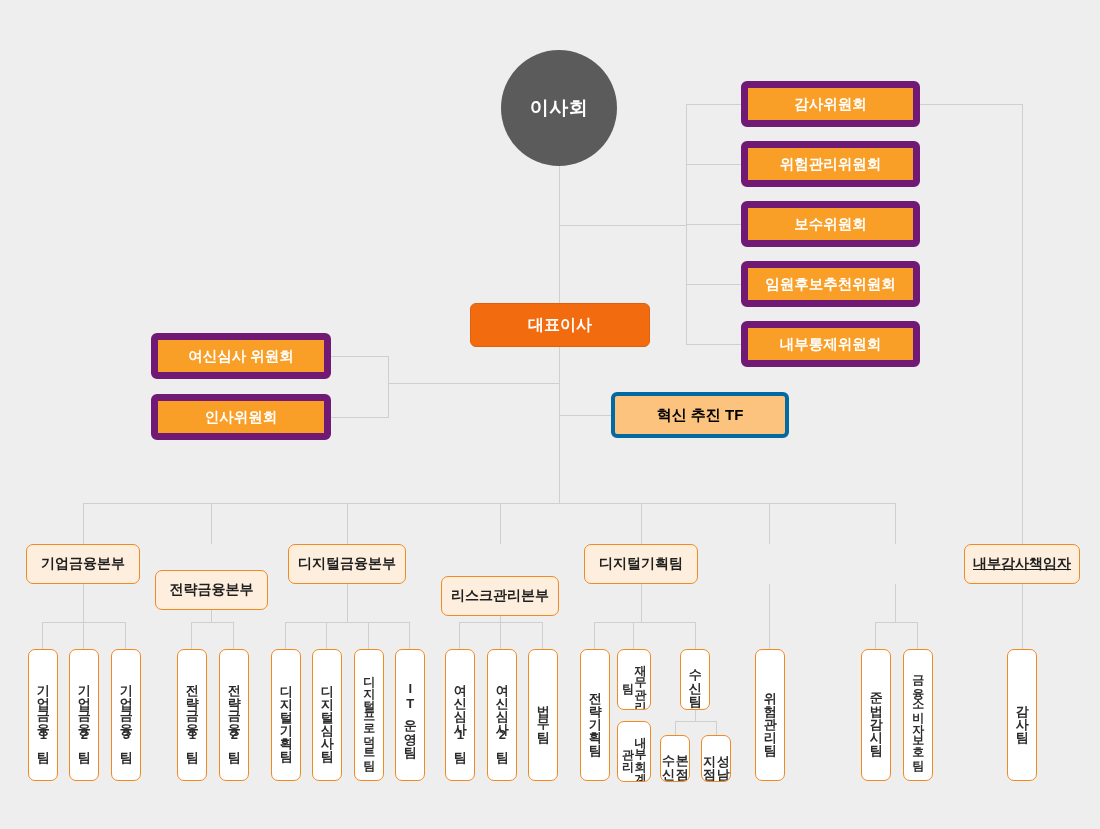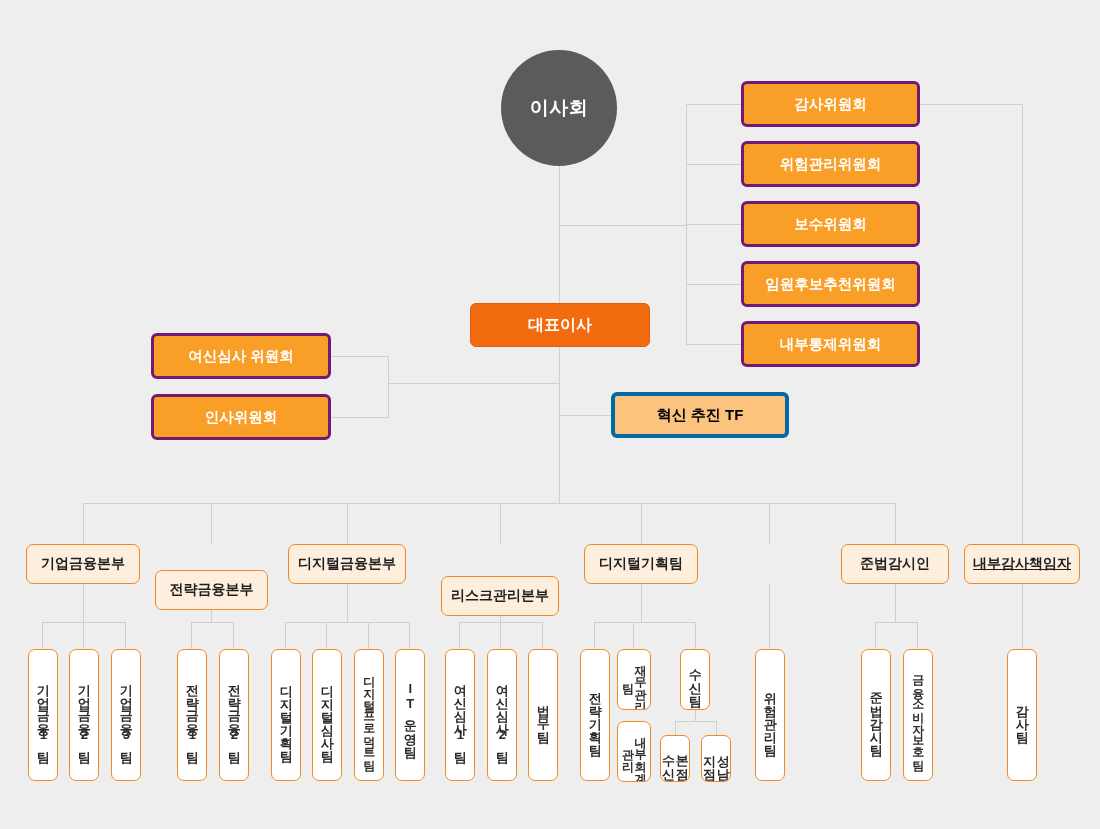--- a/index.html
+++ b/index.html
@@ -53,21 +53,21 @@
     font-size: 16px;
     font-weight: bold;
     border: 1px solid #e0600c;
   }
 
   .committee {
     background: #f99f28;
     color: #ffffff;
     font-size: 14.5px;
     font-weight: bold;
-    border: 3px solid #701a75;
+    border: 7px solid #701a75;
   }
 
   .tf {
     background: #fcc37e;
     color: #000000;
     font-size: 15px;
     font-weight: bold;
     border: 4px solid #0369a1;
     text-align: right;
   }
@@ -226,23 +226,20 @@
   </div>
   <div class="node division" style="left:288px; top:544px; width:118px; height:40px;">
     <span>디지털금융본부</span>
   </div>
   <div class="node division" style="left:441px; top:576px; width:118px; height:40px;">
     <span>리스크관리본부</span>
   </div>
   <div class="node division" style="left:584px; top:544px; width:114px; height:40px;">
     <span>디지털기획팀</span>
   </div>
-  <div class="node division" style="left:841px; top:544px; width:108px; height:40px;">
-    <span>준법감시인</span>
-  </div>
   <div class="node division" style="left:964px; top:544px; width:116px; height:40px;text-decoration:underline;">
     <span>내부감사책임자</span>
   </div>
 
   <div class="node team" style="left:28px; top:649px; width:30px; height:132px;">
     <span>기업금융1팀</span>
   </div>
   <div class="node team" style="left:69px; top:649px; width:30px; height:132px;">
     <span>기업금융2팀</span>
   </div>

